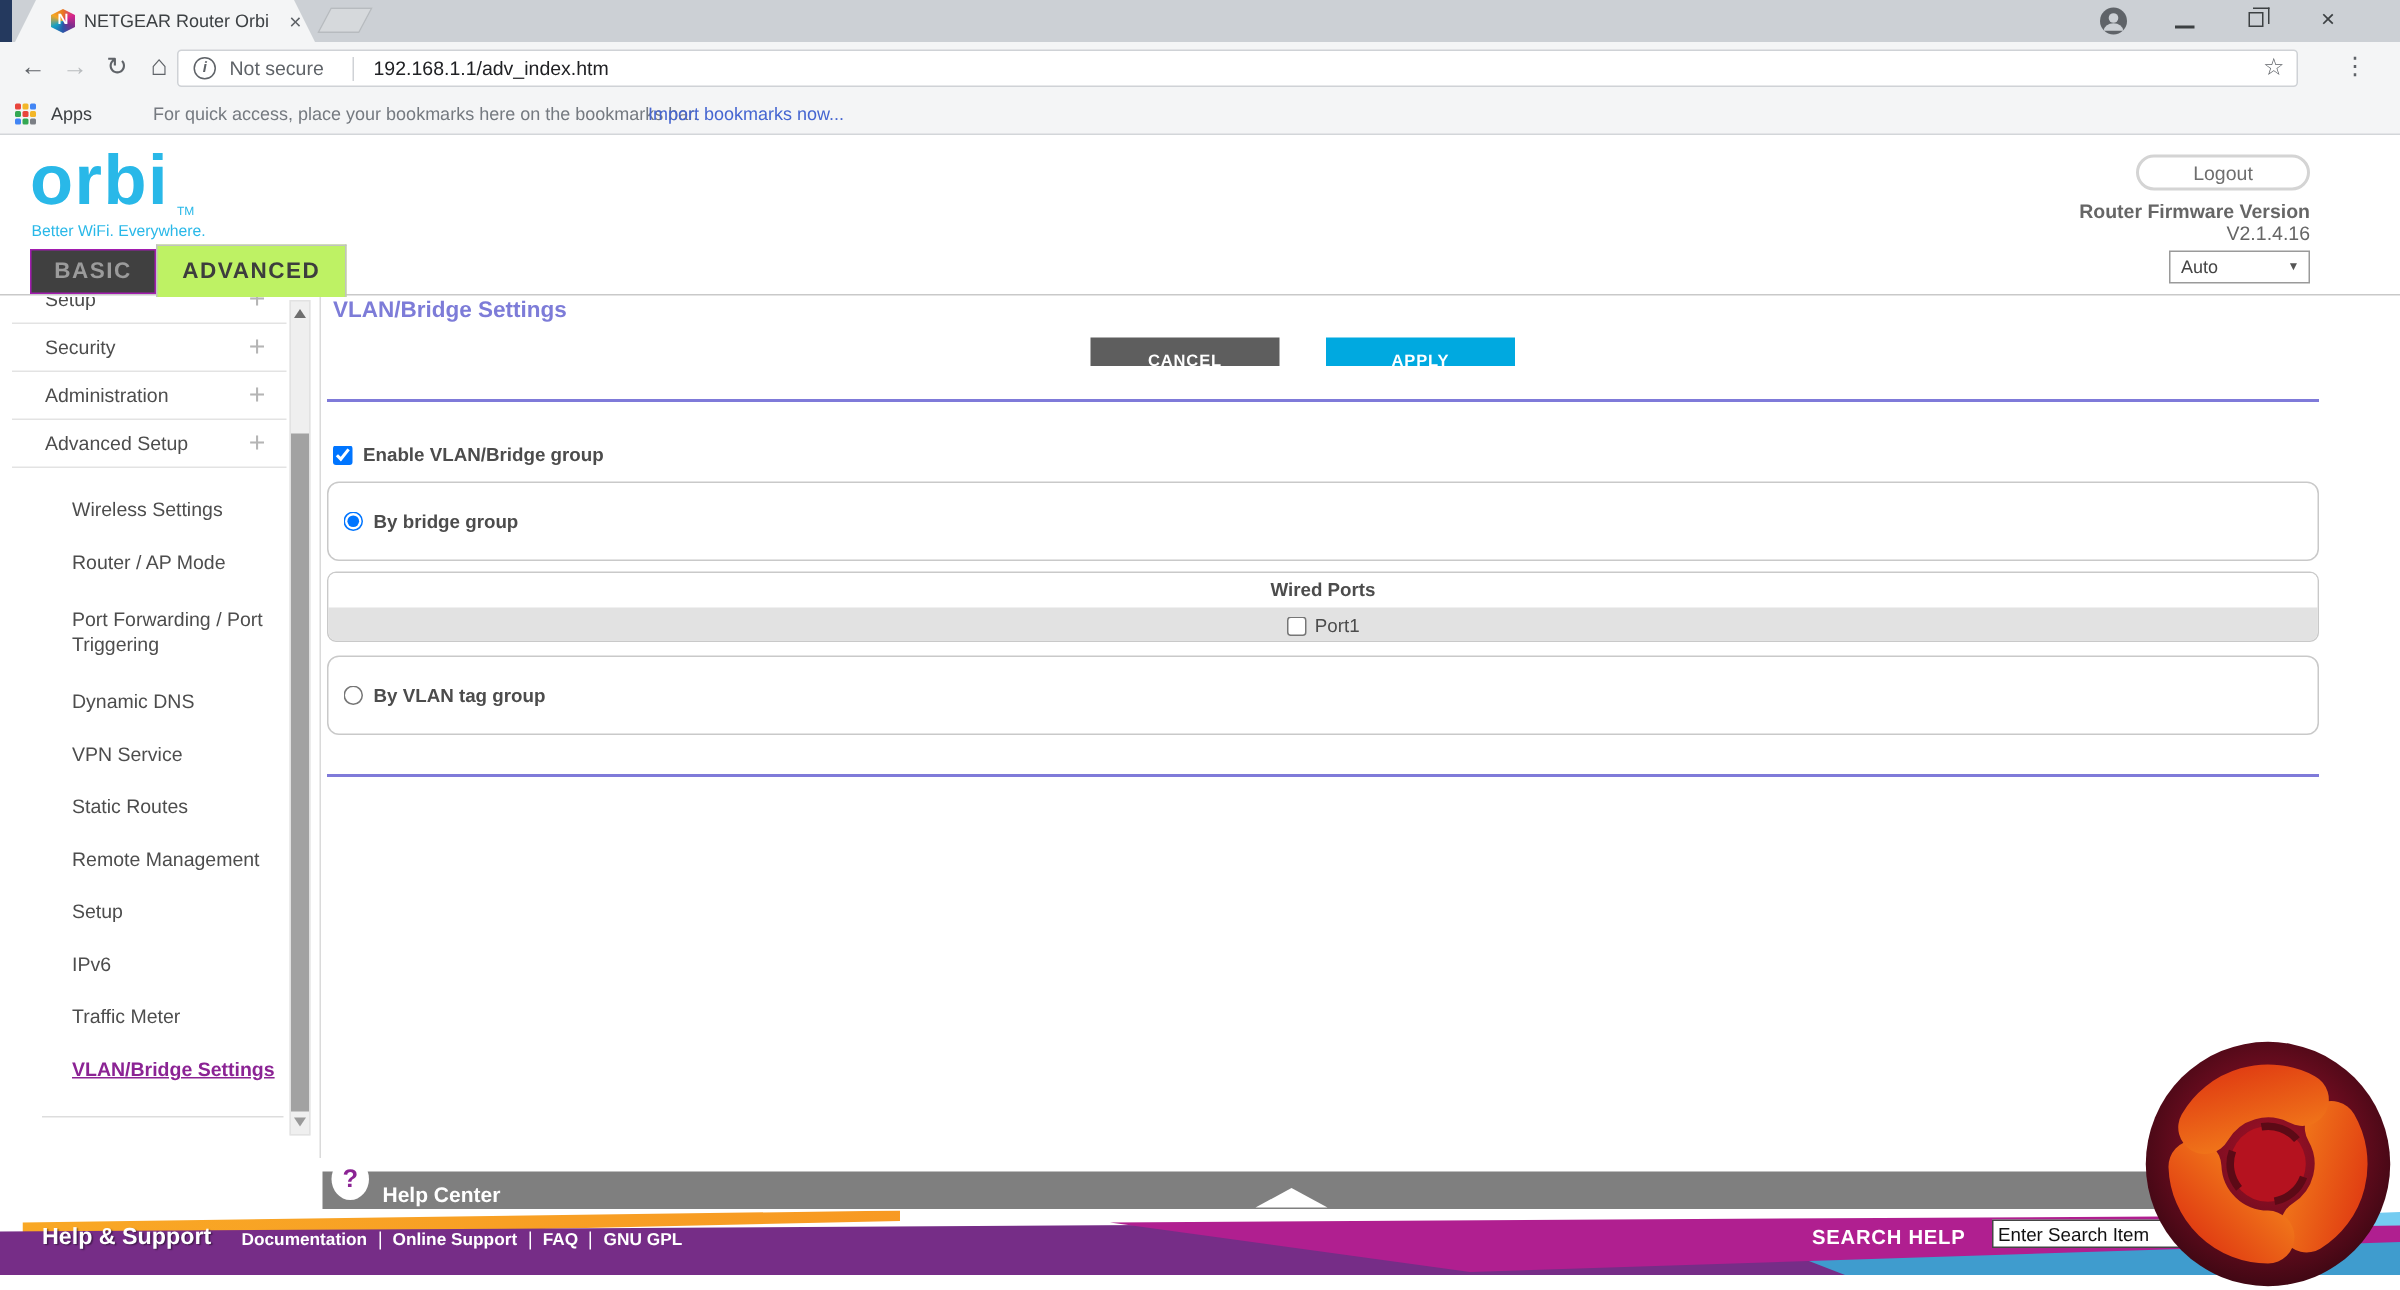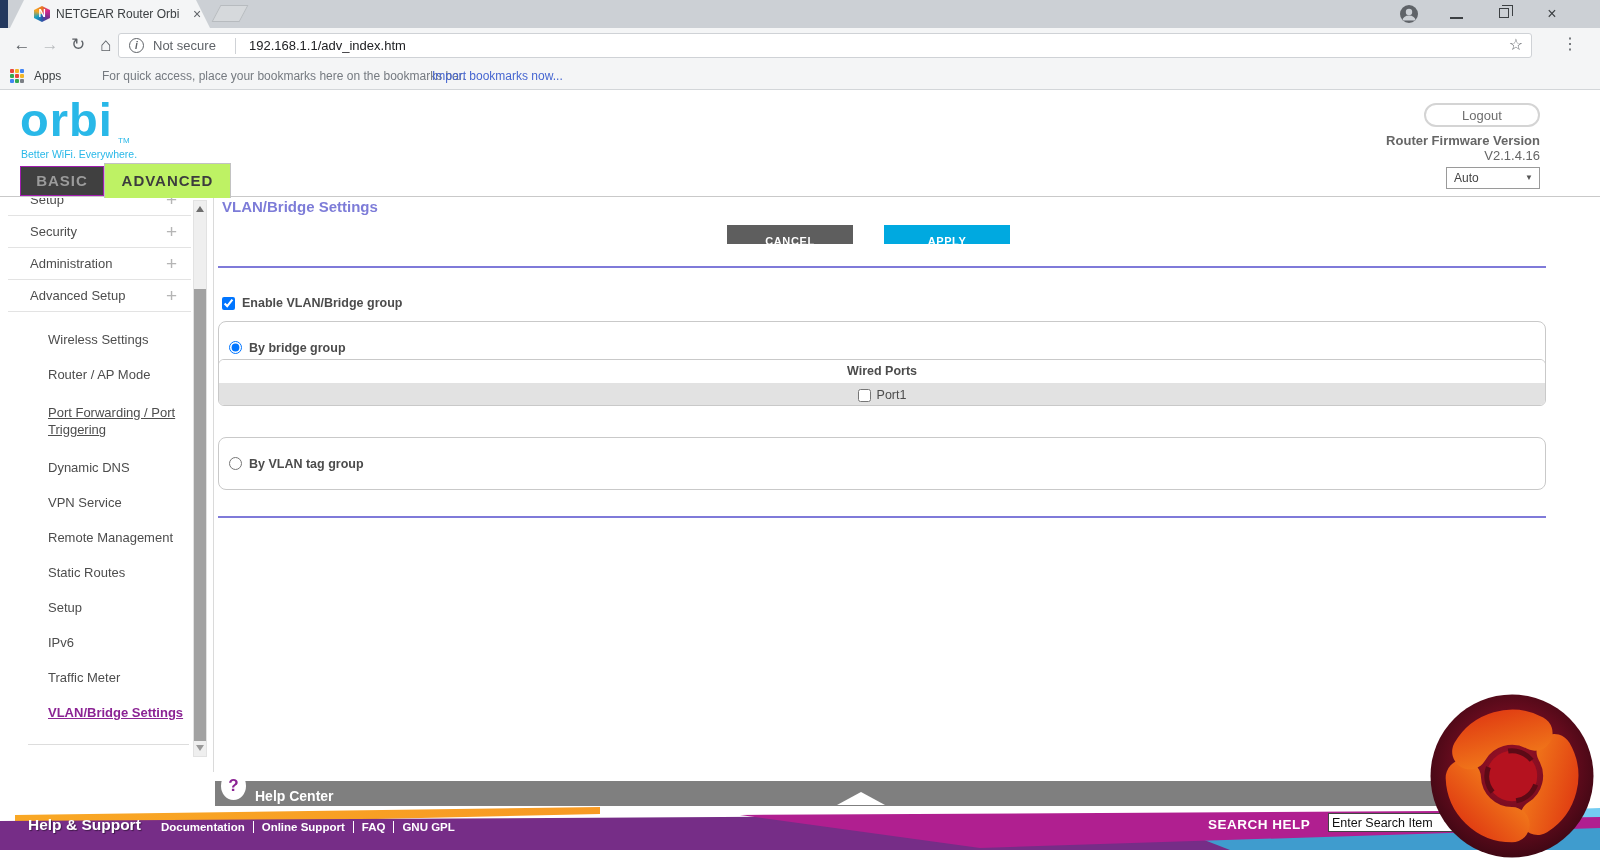--- a/index.html
+++ b/index.html
@@ -73,21 +73,21 @@
   .lang-arrow { position:absolute; right:6px; top:0; font-size:8px; color:#555; line-height:20px; }
 
   
   .sidebar { position:absolute; left:0; top:198px; width:193px; height:560px; overflow:hidden; }
   .side-row { height:32px; display:flex; align-items:center; padding:0 6px 0 22px;
               font-size:13px; color:#4d4d4d; border-bottom:1px solid #e3e3e3; margin:0 2px 0 8px; }
   .side-row .plus { margin-left:auto; color:#b5b5b5; font-size:19px; font-weight:300; padding-right:8px; }
   .side-row.first { margin-top:-14px; }
   .sub-row { height:35px; display:flex; align-items:center; padding-left:48px; padding-right:8px;
              font-size:13px; color:#4d4d4d; line-height:17px; }
-  .sub-row.tall { height:58px;text-decoration:underline; }
+  .sub-row.tall { height:58px; }
   .sub-row.active { color:#8b2394; font-weight:bold; text-decoration:underline; }
   .side-bottom-rule { margin:14px 4px 0 28px; border-top:1px solid #ddd; }
   .side-scroll { position:absolute; left:193px; top:200px; width:14px; height:557px; background:#efefef; border:1px solid #e2e2e2; }
   .scroll-up { position:absolute; left:2px; top:5px; width:0; height:0; border-left:4px solid transparent;
                border-right:4px solid transparent; border-bottom:6px solid #6e6e6e; }
   .scroll-down { position:absolute; left:2px; bottom:5px; width:0; height:0; border-left:4px solid transparent;
                  border-right:4px solid transparent; border-top:6px solid #9a9a9a; }
   .scroll-thumb { position:absolute; left:0; top:88px; width:12px; height:452px; background:#a2a2a2; }
   .side-vrule { position:absolute; left:213px; top:197px; height:575px; border-left:1px solid #dadada; }
 
@@ -96,21 +96,21 @@
   .btn { position:absolute; top:225px; width:126px; height:19px; color:#fff; font-size:11px;
          font-weight:bold; text-align:center; line-height:33px; letter-spacing:0.6px; }
   .btn-cancel { left:727px; background:#5e5e5e; }
   .btn-apply { left:884px; background:#00a9e0; }
   .prule { position:absolute; left:218px; width:1328px; height:2px; background:#7f7ad9; }
   .enable-row { position:absolute; left:222px; top:296px; display:flex; align-items:center; gap:7px;
                 font-size:12.5px; font-weight:bold; color:#4c4c4c; }
   .gbox { position:absolute; left:218px; width:1328px; height:53px; border:1px solid #c9c9c9;
           border-radius:8px; display:flex; align-items:center; padding-left:10px; gap:7px;
           font-size:12.5px; font-weight:bold; color:#4c4c4c; }
-  .ports-table { position:absolute; left:218px; top:359px; width:1328px; height:47px;
+  .ports-table { position:absolute; left:218px; top:381px; width:1328px; height:47px;
                  border:1px solid #c9c9c9; border-radius:6px; overflow:hidden; }
   .ports-header { height:23px; background:#fff; text-align:center; font-size:12.5px; font-weight:bold;
                   color:#4c4c4c; line-height:23px; }
   .ports-row { height:24px; background:#e2e2e2; display:flex; align-items:center; justify-content:center;
                gap:6px; font-size:12.5px; color:#4c4c4c; }
   input[type=checkbox], input[type=radio] { width:13px; height:13px; margin:0; }
 
   
   .helpbar { position:absolute; left:215px; top:781px; width:1331px; height:31px; background:#7f7f7f; }
   .q-circle { position:absolute; left:6px; top:-9px; width:25px; height:28px; background:#fff;
@@ -226,22 +226,22 @@
     <div class="side-row">
       <span>Advanced Setup</span>
       <span class="plus">+</span>
     </div>
     <div style="height:10px"></div>
     <div class="sub-row">Wireless Settings</div>
     <div class="sub-row">Router / AP Mode</div>
     <div class="sub-row tall">Port Forwarding / Port Triggering</div>
     <div class="sub-row">Dynamic DNS</div>
     <div class="sub-row">VPN Service</div>
+    <div class="sub-row">Static Routes</div>
     <div class="sub-row">Remote Management</div>
-    <div class="sub-row">Static Routes</div>
     <div class="sub-row">Setup</div>
     <div class="sub-row">IPv6</div>
     <div class="sub-row">Traffic Meter</div>
     <div class="sub-row active">VLAN/Bridge Settings</div>
     <div class="side-bottom-rule"></div>
   </div>
   <div class="side-scroll">
     <div class="scroll-up"></div>
     <div class="scroll-thumb"></div>
     <div class="scroll-down"></div>

